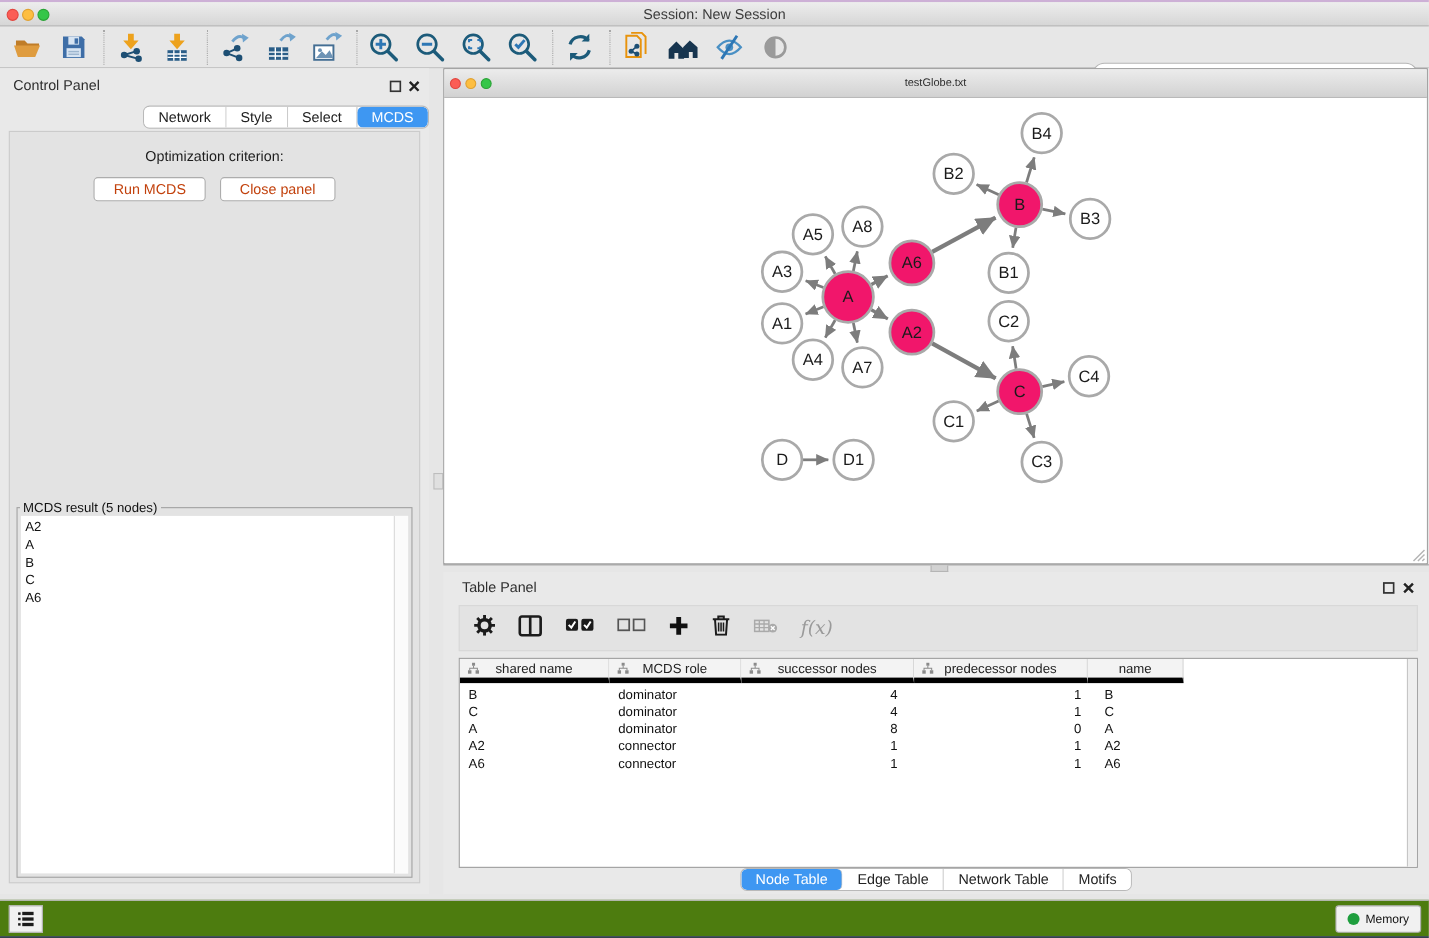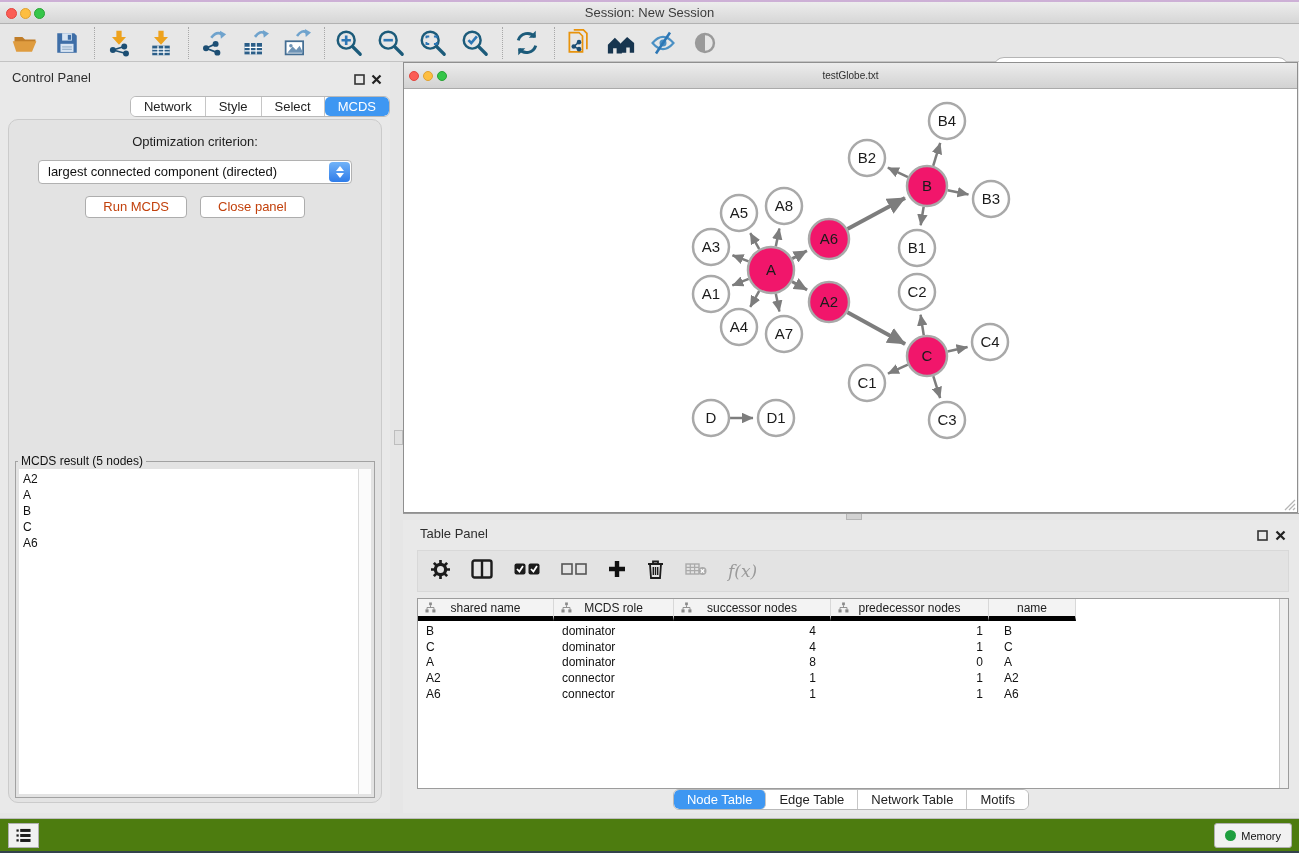--- a/index.html
+++ b/index.html
@@ -33,21 +33,21 @@
   .panel-title { font-size:13px; color:#2e2e2e; }
   .cp-title { left:12px; top:8px; }
   .panel-float { position:absolute; width:11px; height:11px; }
   .panel-close { position:absolute; width:11px; height:11px; }
   .cp-float { right:25px; top:9px; } .cp-close { right:8px; top:9px; }
   .segbar { display:flex; border:1px solid #b9b9b9; border-radius:6px; background:#fff; overflow:hidden; height:21px; }
   .seg { font-size:13px; color:#222; line-height:19px; text-align:center; padding:0 13px; border-right:1px solid #c6c6c6; background:#fff; }
   .seg:last-child { border-right:none; }
   .seg.sel { background:#3e97f2; color:#fff; border-radius:5px; }
   .cp-tabs { left:0; right:0; top:34px; display:flex; justify-content:flex-end; }
-  .cp-body { left:8px; right:8px; top:57px; bottom:10px; background:#e3e3e3; border:1px solid #cbcbcb; border-radius:10px; }
+  .cp-body { left:8px; right:8px; top:57px; bottom:10px; background:#e3e3e3; border:1px solid #cbcbcb; border-radius:0; }
   .opt-label { margin-top:14px; text-align:center; font-size:13px; color:#1d1d1d; }
   .dropdown { position:relative; margin:11px auto 0; width:314px; height:24px; background:#fff;
      border:1px solid #b1b1b1; border-radius:4px; }
   .dropdown-value { line-height:22px; font-size:13px; color:#111; padding-left:9px; white-space:nowrap; overflow:hidden; }
   .dropdown-stepper { position:absolute; right:1px; top:1px; width:21px; height:20px; border-radius:4px;
      background:linear-gradient(#71b3f8,#2f7ce9); display:flex; flex-direction:column; align-items:center; justify-content:center; gap:2px; }
   .chev-up { width:0; height:0; border-left:4px solid transparent; border-right:4px solid transparent; border-bottom:5px solid #fff; }
   .chev-dn { width:0; height:0; border-left:4px solid transparent; border-right:4px solid transparent; border-top:5px solid #fff; }
   .btn-row { display:flex; justify-content:center; gap:13px; margin-top:12px; }
   .mac-btn { height:22px; background:#fff; border:1px solid #adadad; border-radius:4px;
@@ -283,27 +283,20 @@
   <div class="abs cp-tabs">
     <div class="segbar">
       <span class="seg">Network</span>
       <span class="seg">Style</span>
       <span class="seg">Select</span>
       <span class="seg sel">MCDS</span>
     </div>
   </div>
   <div class="abs cp-body">
     <div class="opt-label">Optimization criterion:</div>
-    <div class="dropdown">
-      <div class="dropdown-value">largest connected component (directed)</div>
-      <div class="dropdown-stepper">
-        <span class="chev-up"></span>
-          <span class="chev-dn"></span>
-      </div>
-    </div>
     <div class="btn-row">
       <button class="mac-btn">Run MCDS</button>
       <button class="mac-btn">Close panel</button>
     </div>
     <fieldset class="result">
       <legend>MCDS result (5 nodes)</legend>
       <div class="result-list">
         <div class="result-item">A2</div>
         <div class="result-item">A</div>
         <div class="result-item">B</div>

